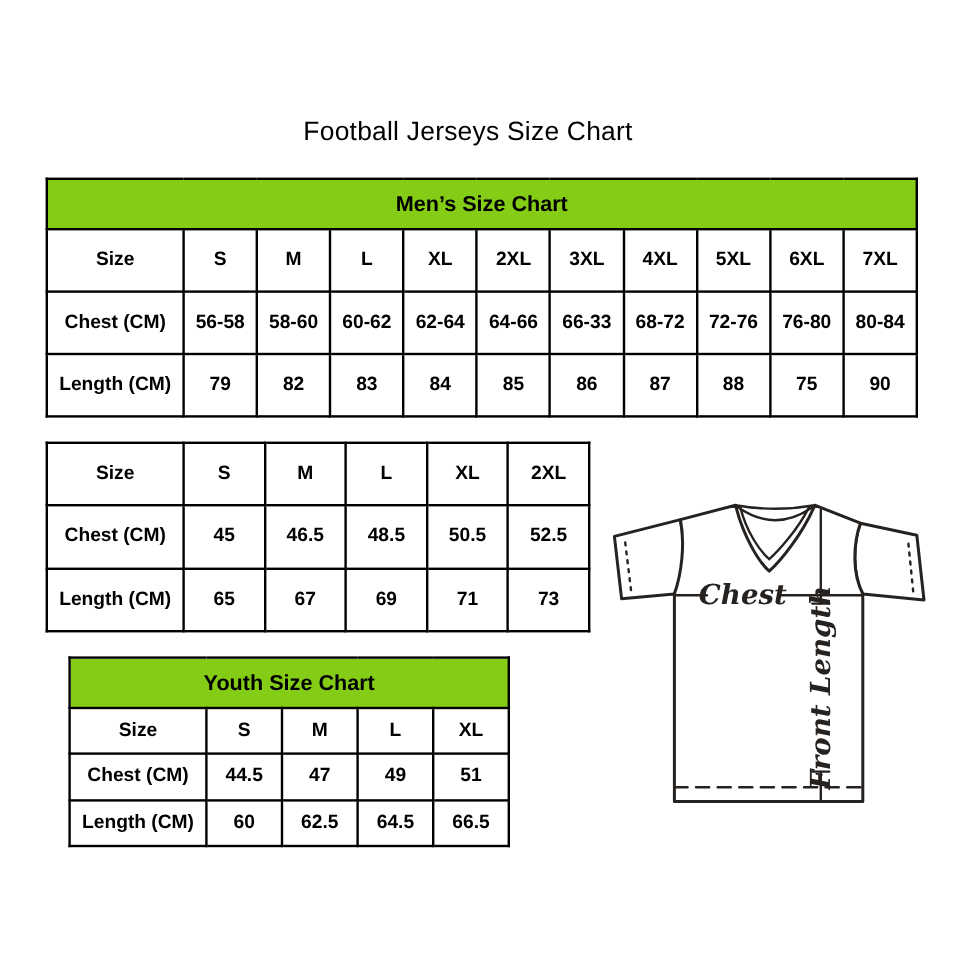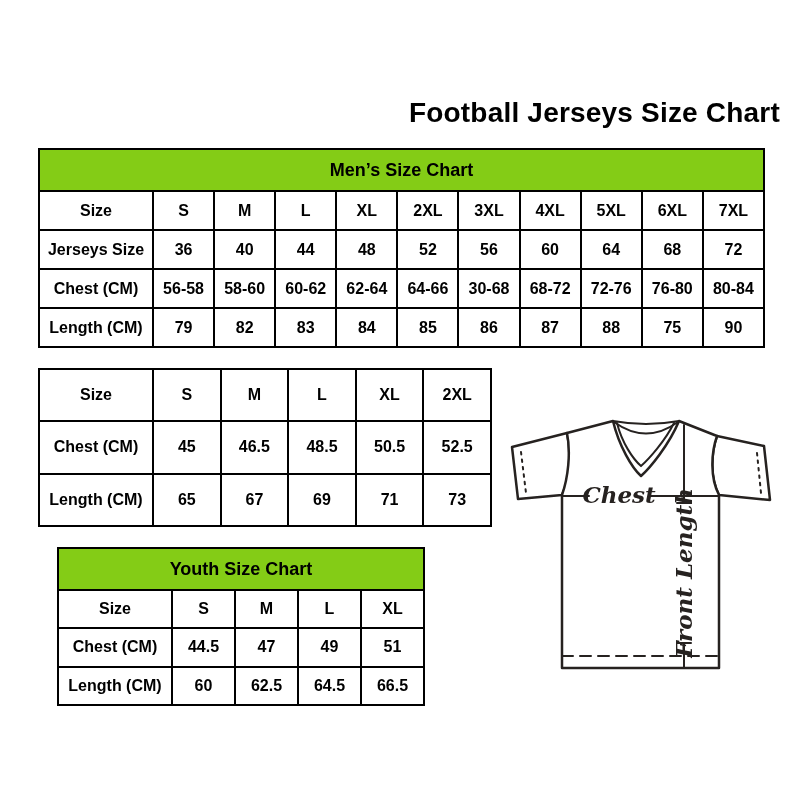--- a/index.html
+++ b/index.html
@@ -3,21 +3,21 @@
 <meta charset="utf-8">
 <style>
   html,body{margin:0;padding:0;}
   body{
     width:800px;height:800px;background:#ffffff;
     font-family:"Liberation Sans", sans-serif;
     position:relative;overflow:hidden;color:#000;
   }
   .page-title{
     position:absolute;left:0;top:97px;width:780px;
-    text-align:right;font-size:28px;font-weight:700;
+    text-align:center;font-size:22px;font-weight:400;
     letter-spacing:.2px;margin:0;
   }
   .size-table{position:absolute;}
   #table-mens  {left:38px;top:148px;width:727px;height:200px;}
   #table-womens{left:38px;top:368px;width:454px;height:159px;}
   #table-youth {left:38px;top:547px;width:368px;height:159px;padding-left:19px;}
   .size-table table{
     width:100%;height:100%;
     border-collapse:collapse;table-layout:fixed;
   }
@@ -72,40 +72,27 @@
           <td>L</td>
           <td>XL</td>
           <td>2XL</td>
           <td>3XL</td>
           <td>4XL</td>
           <td>5XL</td>
           <td>6XL</td>
           <td>7XL</td>
         </tr>
         <tr>
-          <td>Jerseys Size</td>
-          <td>36</td>
-          <td>40</td>
-          <td>44</td>
-          <td>48</td>
-          <td>52</td>
-          <td>56</td>
-          <td>60</td>
-          <td>64</td>
-          <td>68</td>
-          <td>72</td>
-        </tr>
-        <tr>
           <td>Chest (CM)</td>
           <td>56-58</td>
           <td>58-60</td>
           <td>60-62</td>
           <td>62-64</td>
           <td>64-66</td>
-          <td>30-68</td>
+          <td>66-33</td>
           <td>68-72</td>
           <td>72-76</td>
           <td>76-80</td>
           <td>80-84</td>
         </tr>
         <tr>
           <td>Length (CM)</td>
           <td>79</td>
           <td>82</td>
           <td>83</td>

